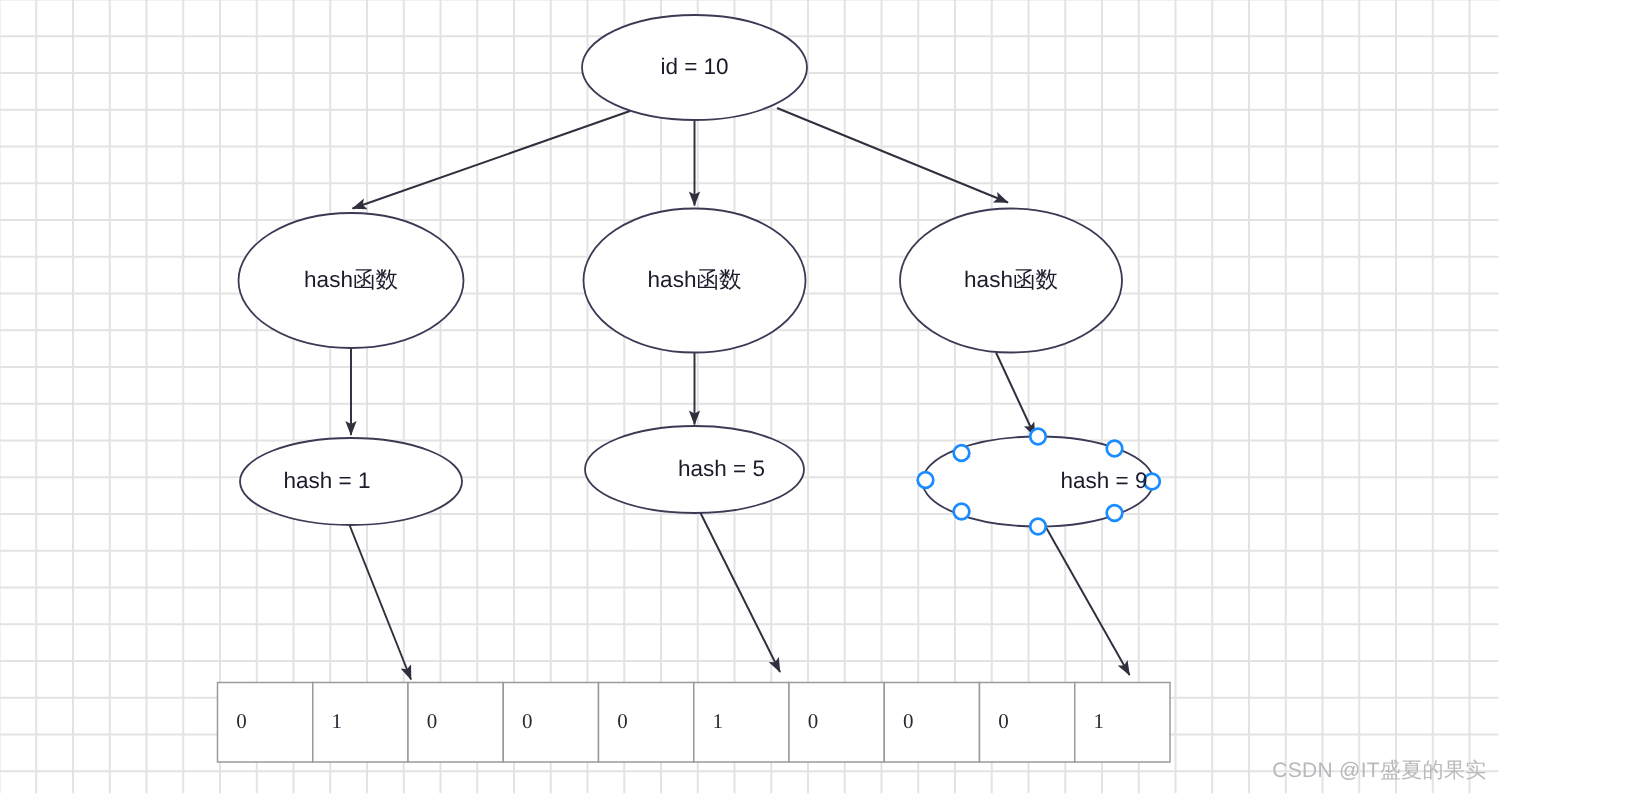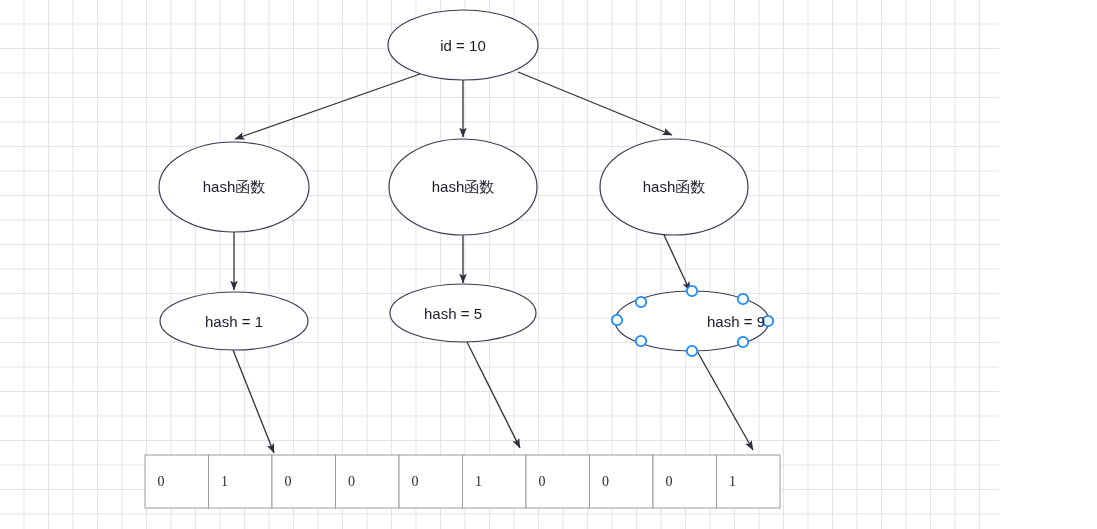--- a/index.html
+++ b/index.html
@@ -110,30 +110,31 @@
         <circle cx="641" cy="341" r="5.2" fill="#ffffff" stroke="#1a8cff" stroke-width="1.8"></circle>
         <circle cx="617" cy="320" r="5.2" fill="#ffffff" stroke="#1a8cff" stroke-width="1.8"></circle>
       </g>
   </svg>
 
   <div id="labels-layer">
       <div class="node-label" style="left: 463px; top: 45px;">id = 10</div>
       <div class="node-label" style="left: 234px; top: 187px;">hash函数</div>
       <div class="node-label" style="left: 463px; top: 187px;">hash函数</div>
       <div class="node-label" style="left: 674px; top: 187px;">hash函数</div>
-      <div class="node-label" style="left: 234px; top: 321px;">hash = 1</div>
-      <div class="node-label" style="left: 453px; top: 313px;">hash = 5</div>
+      <div class="node-label" style="left: 218px; top: 321px;">hash = 1</div>
+      <div class="node-label" style="left: 481px; top: 313px;">hash = 5</div>
       <div class="node-label" style="left: 692px; top: 321px; margin-left: 44px;">hash = 9</div>
     </div>
   <div id="cells-layer">
       <div class="cell-label" style="left: 161px; top: 481.5px;">0</div>
       <div class="cell-label" style="left: 224.5px; top: 481.5px;">1</div>
       <div class="cell-label" style="left: 288px; top: 481.5px;">0</div>
       <div class="cell-label" style="left: 351.5px; top: 481.5px;">0</div>
       <div class="cell-label" style="left: 415px; top: 481.5px;">0</div>
       <div class="cell-label" style="left: 478.5px; top: 481.5px;">1</div>
       <div class="cell-label" style="left: 542px; top: 481.5px;">0</div>
       <div class="cell-label" style="left: 605.5px; top: 481.5px;">0</div>
       <div class="cell-label" style="left: 669px; top: 481.5px;">0</div>
       <div class="cell-label" style="left: 732.5px; top: 481.5px;">1</div>
     </div>
 
+  <div id="watermark">CSDN @IT盛夏的果实</div>
 </div>
 
 </body></html>

